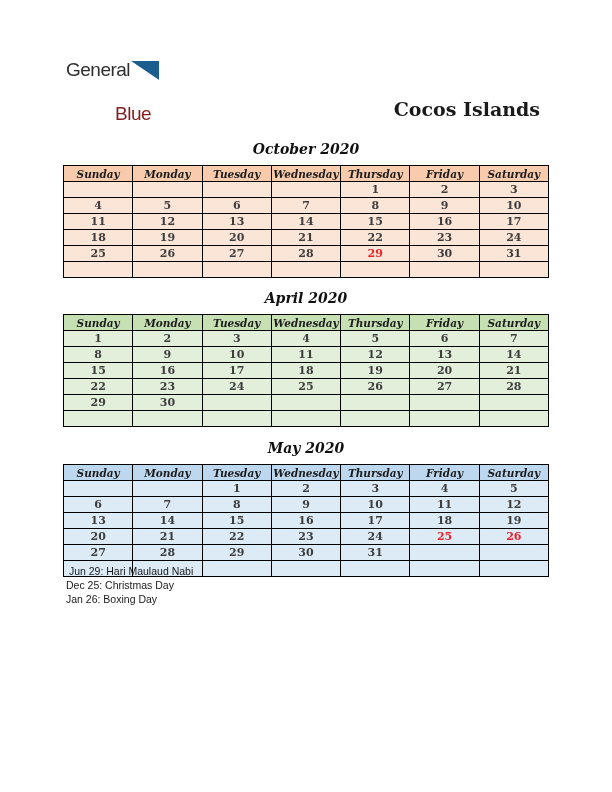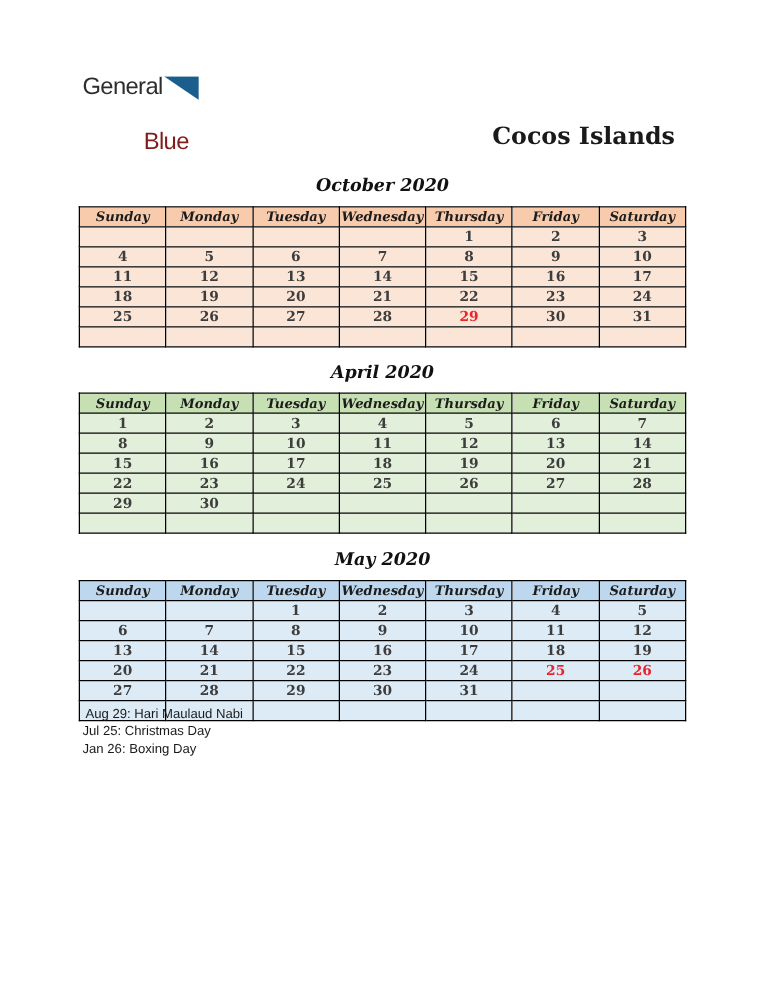--- a/index.html
+++ b/index.html
@@ -345,18 +345,18 @@
               <td style="background: rgb(221, 235, 247);"></td>
               <td style="background: rgb(221, 235, 247);"></td>
               <td style="background: rgb(221, 235, 247);"></td>
             </tr>
           </tbody>
         </table>
       </div>
     </div>
 
   <div class="holiday-list">
-    <div class="holiday-line"> Aug 29: Hari Maulaud Nabi</div>
-    <div class="holiday-line">Jul 25: Christmas Day</div>
+    <div class="holiday-line"> Jun 29: Hari Maulaud Nabi</div>
+    <div class="holiday-line">Dec 25: Christmas Day</div>
     <div class="holiday-line">Jan 26: Boxing Day</div>
   </div>
 
 </div>
 
 </body></html>

